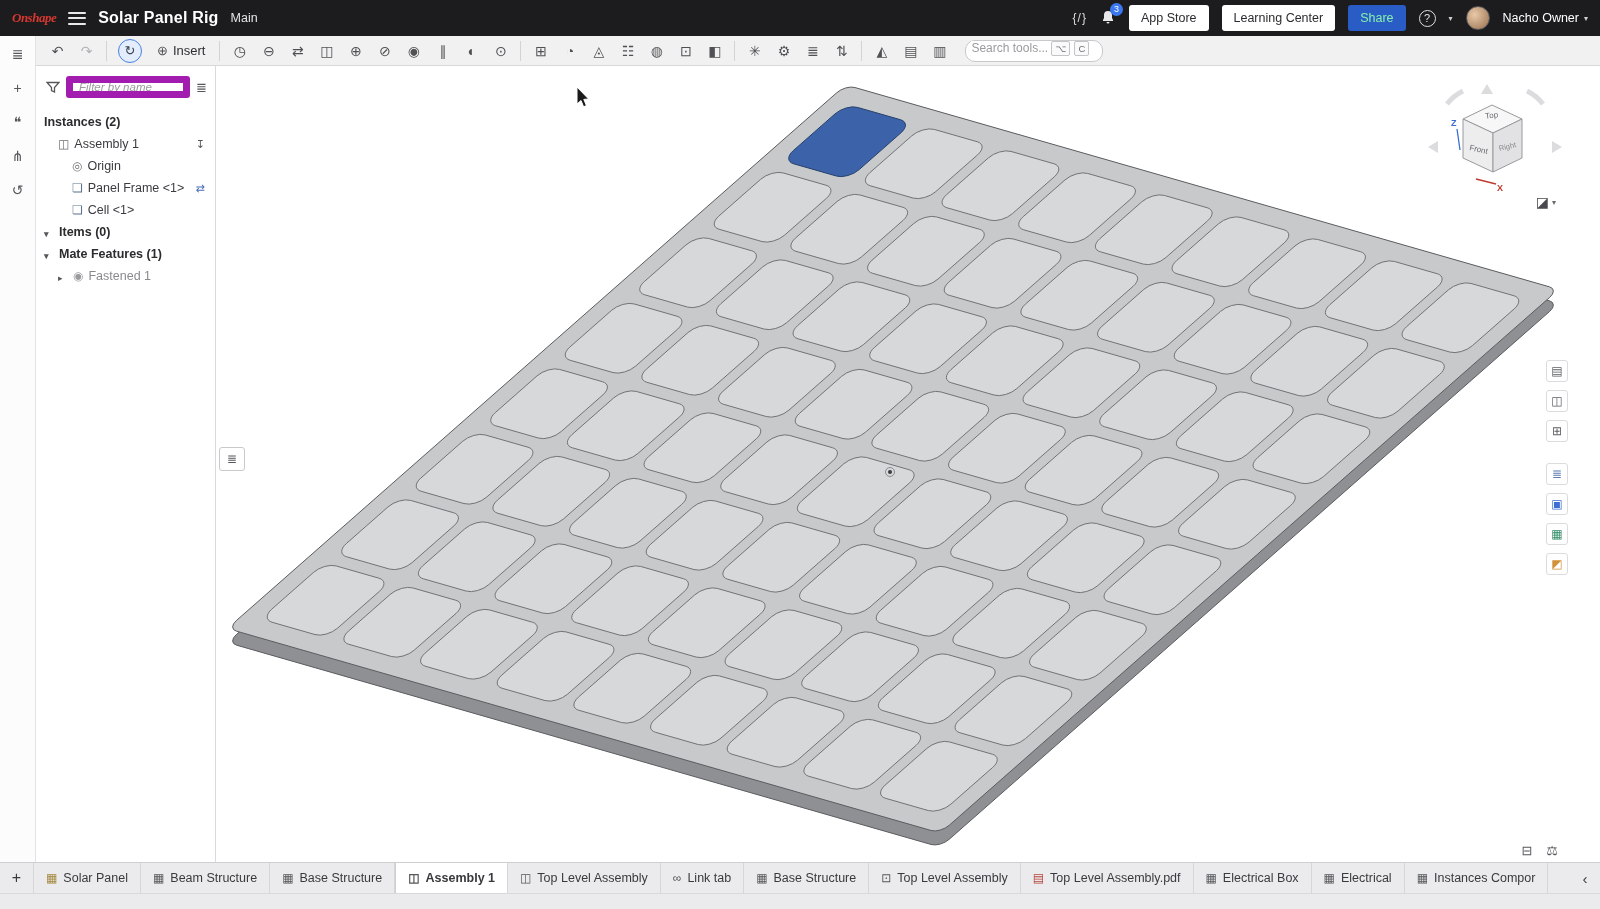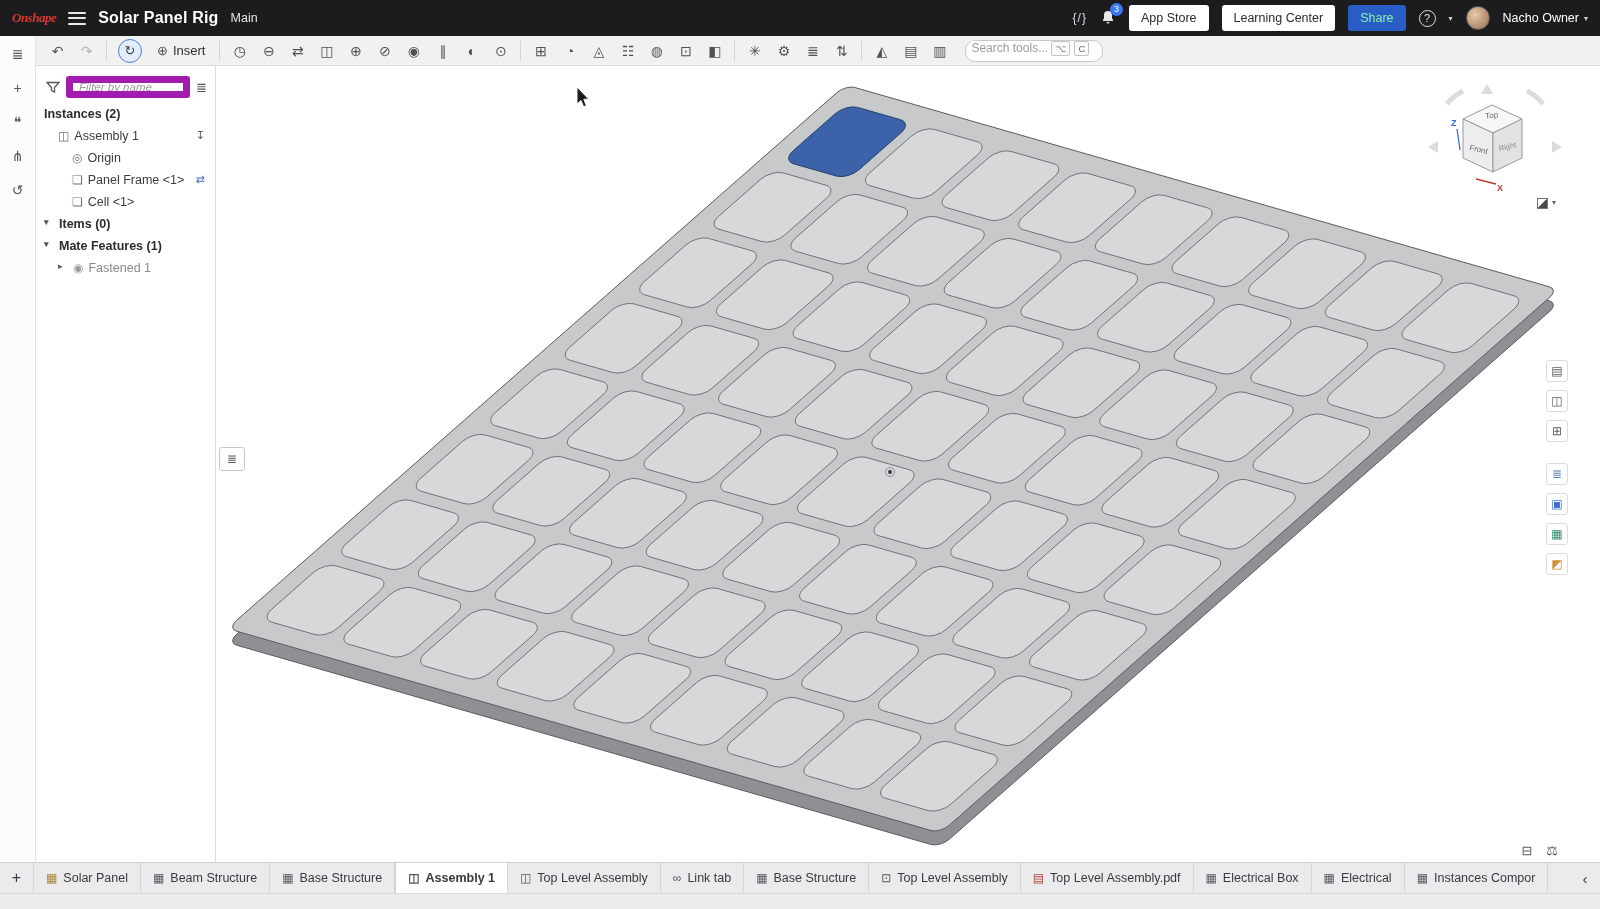--- a/index.html
+++ b/index.html
@@ -42,21 +42,21 @@
 .left-rail{position:absolute;top:36px;left:0;bottom:47px;width:36px;background:#fcfcfd;border-right:1px solid #e3e3e5;display:flex;flex-direction:column;align-items:center;padding-top:7px;gap:12px;z-index:8}
 .rail-icon{width:22px;height:22px;background:none;border:none;font-size:14px;color:#55575b;display:flex;align-items:center;justify-content:center;cursor:pointer}
 
 
 .instances-panel{position:absolute;top:66px;left:36px;bottom:47px;width:180px;background:#fff;border-right:1px solid #d9d9db;z-index:8}
 .filterrow{display:flex;align-items:center;gap:6px;padding:10px 8px 7px 10px}
 .filterinput{flex:1;height:22px;border:7px solid #a21caf;border-radius:3px;font-size:11.5px;font-style:italic;padding:0 6px;color:#333;outline:none;min-width:0;font-family:inherit}
 .filterinput::placeholder{color:#9b9b9f}
 .listicon{background:none;border:none;font-size:13px;color:#55575b;cursor:pointer}
 #tree{padding-top:2px}
-.trow{display:flex;align-items:flex-start;gap:5px;height:22px;font-size:12.5px;color:#3c3c40;cursor:default;padding-right:4px}
+.trow{display:flex;align-items:flex-end;gap:5px;height:22px;font-size:12.5px;color:#3c3c40;cursor:default;padding-right:4px}
 .trow.bold{font-weight:bold;color:#2c2c2f}
 .trow.muted .nlabel{color:#8a8a8e}
 .chev{font-size:9px;color:#55575b;width:10px;flex:none;cursor:pointer}
 .nicon{font-size:12px;flex:none;color:#6f7175}
 .nlabel{white-space:nowrap;overflow:hidden;text-overflow:ellipsis}
 .ntrail{margin-left:auto;margin-right:6px;font-size:11px;color:#55575b;cursor:pointer}
 
 
 .viewport{position:absolute;top:66px;left:216px;right:0;bottom:47px;background:#fff;z-index:1}
 #scene-svg{position:absolute;top:0;left:0;z-index:2;pointer-events:none}

